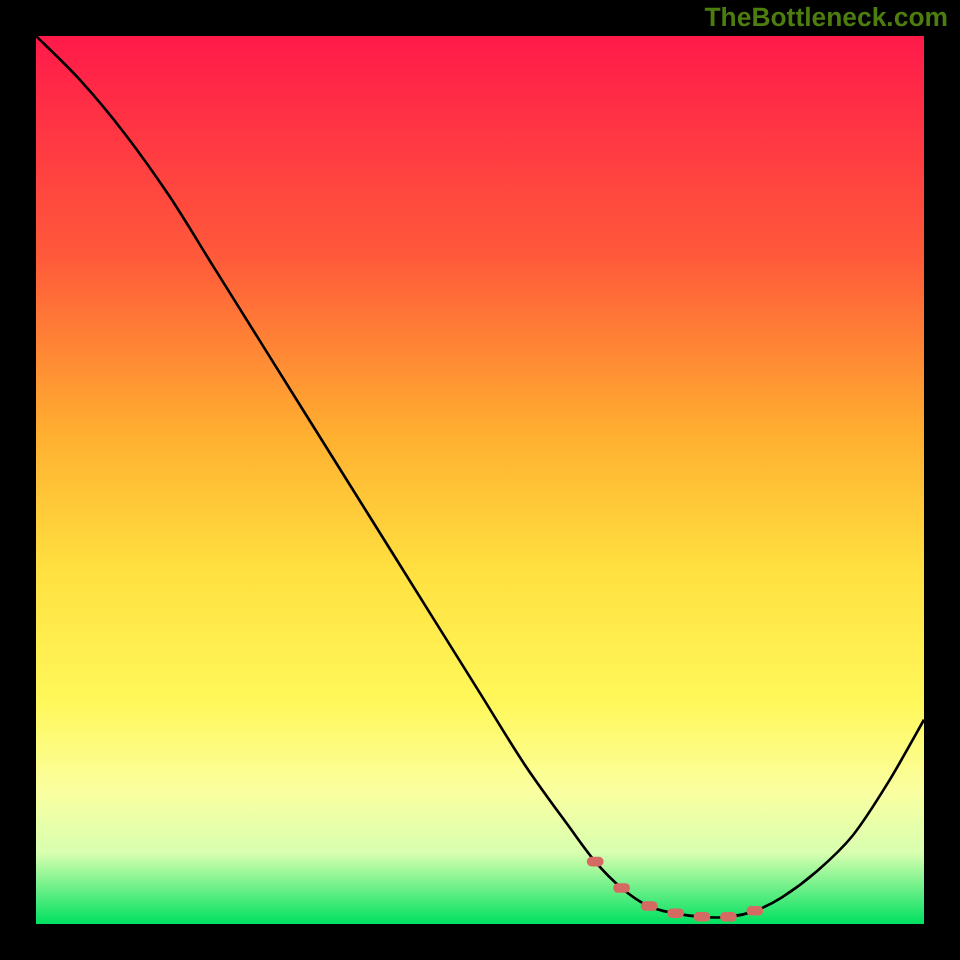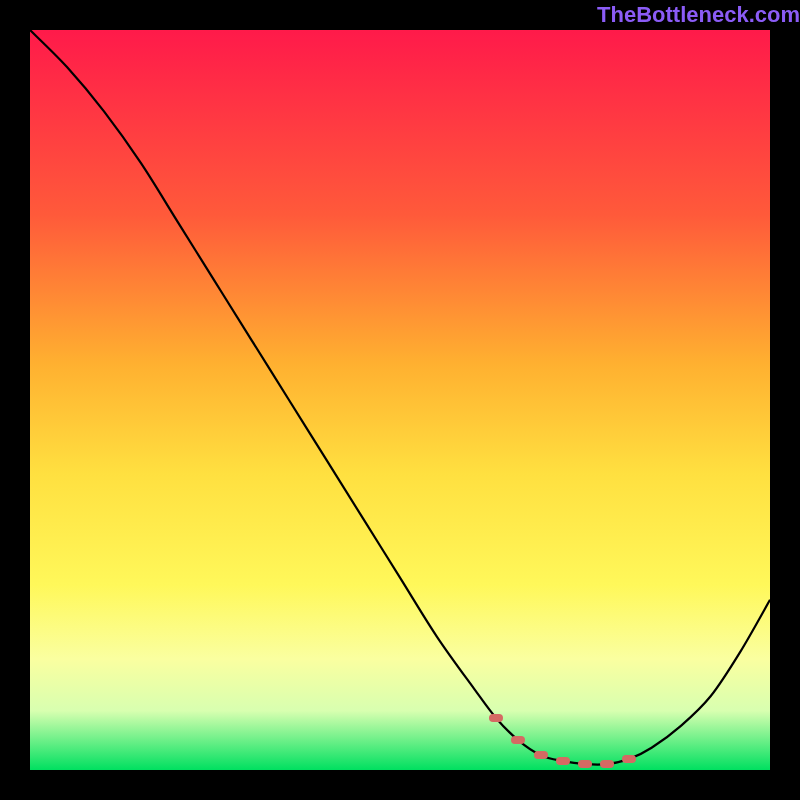--- a/index.html
+++ b/index.html
@@ -8,22 +8,22 @@
     background: #000;
     width: 800px;
     height: 800px;
     position: relative;
     overflow: hidden;
     font-family: Arial, Helvetica, sans-serif;
   }
   .watermark {
     position: absolute;
     top: 2px;
-    right: 0;
-    color: #8b5cf6;
+    right: 10px;
+    color: #4d7c0f;
     font-size: 22px;
     font-weight: bold;
     z-index: 10;
   }
   .plot-area {
     position: absolute;
     left: 30px;
     top: 30px;
     width: 740px;
     height: 740px;

